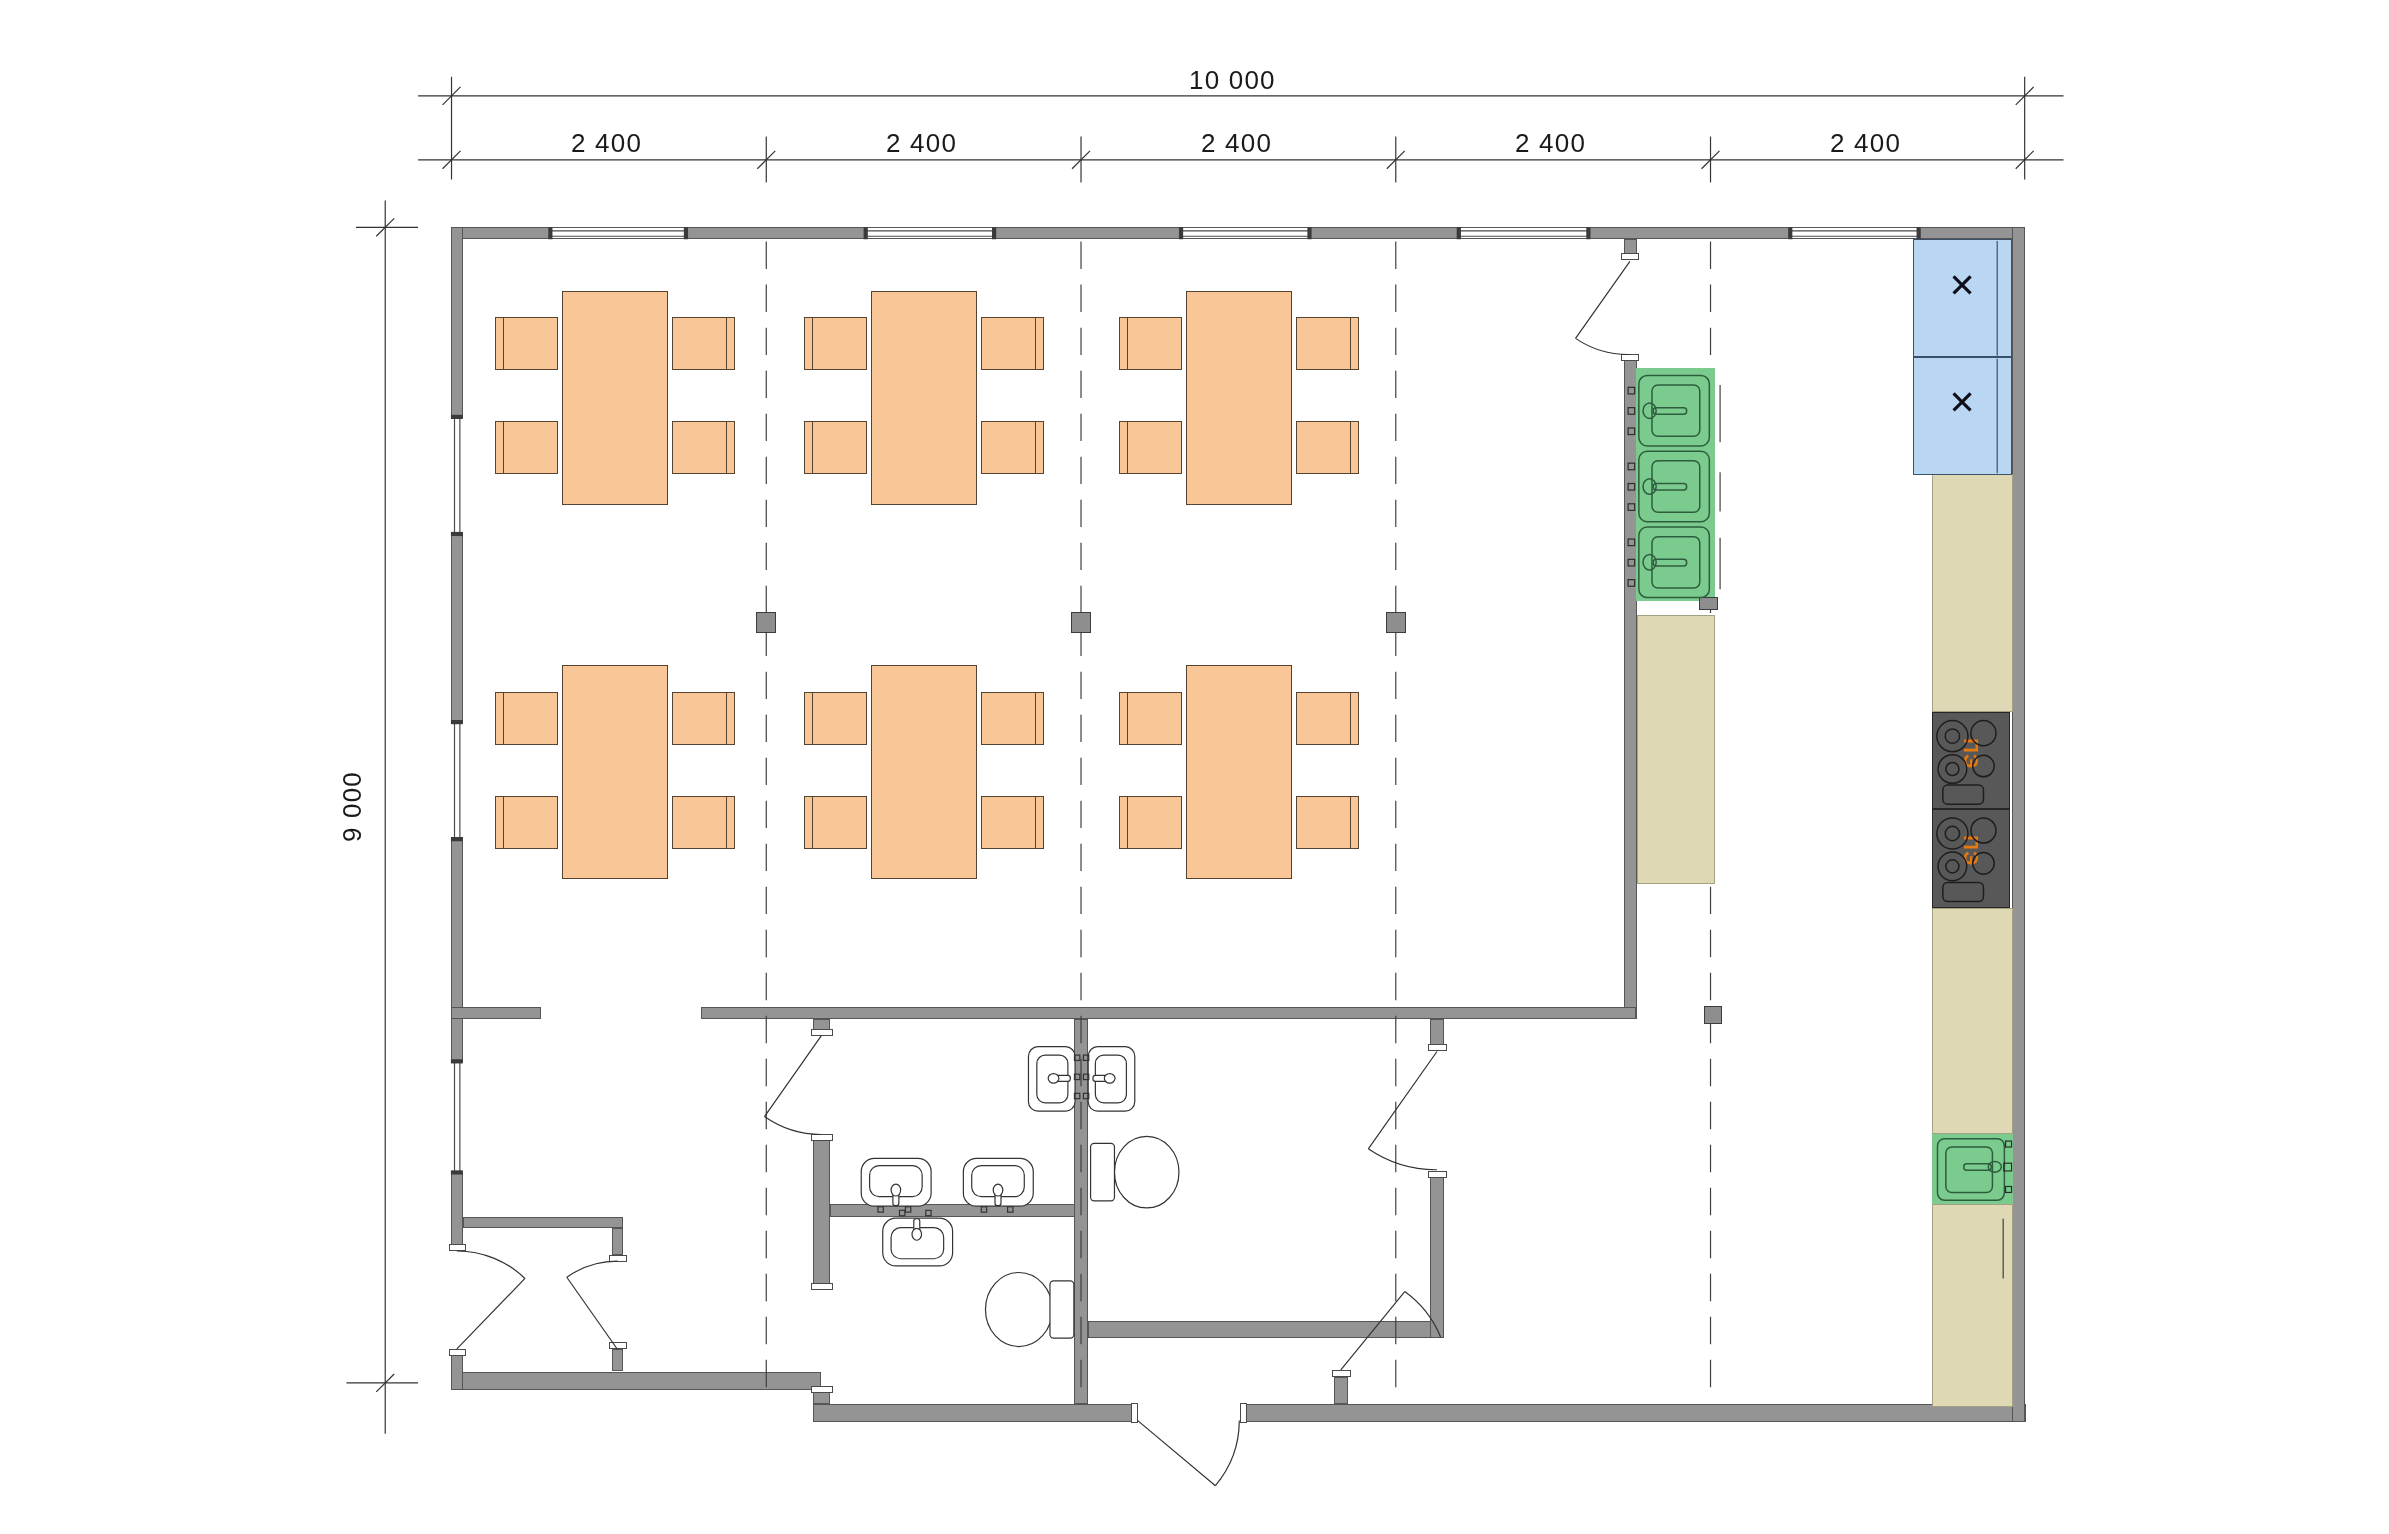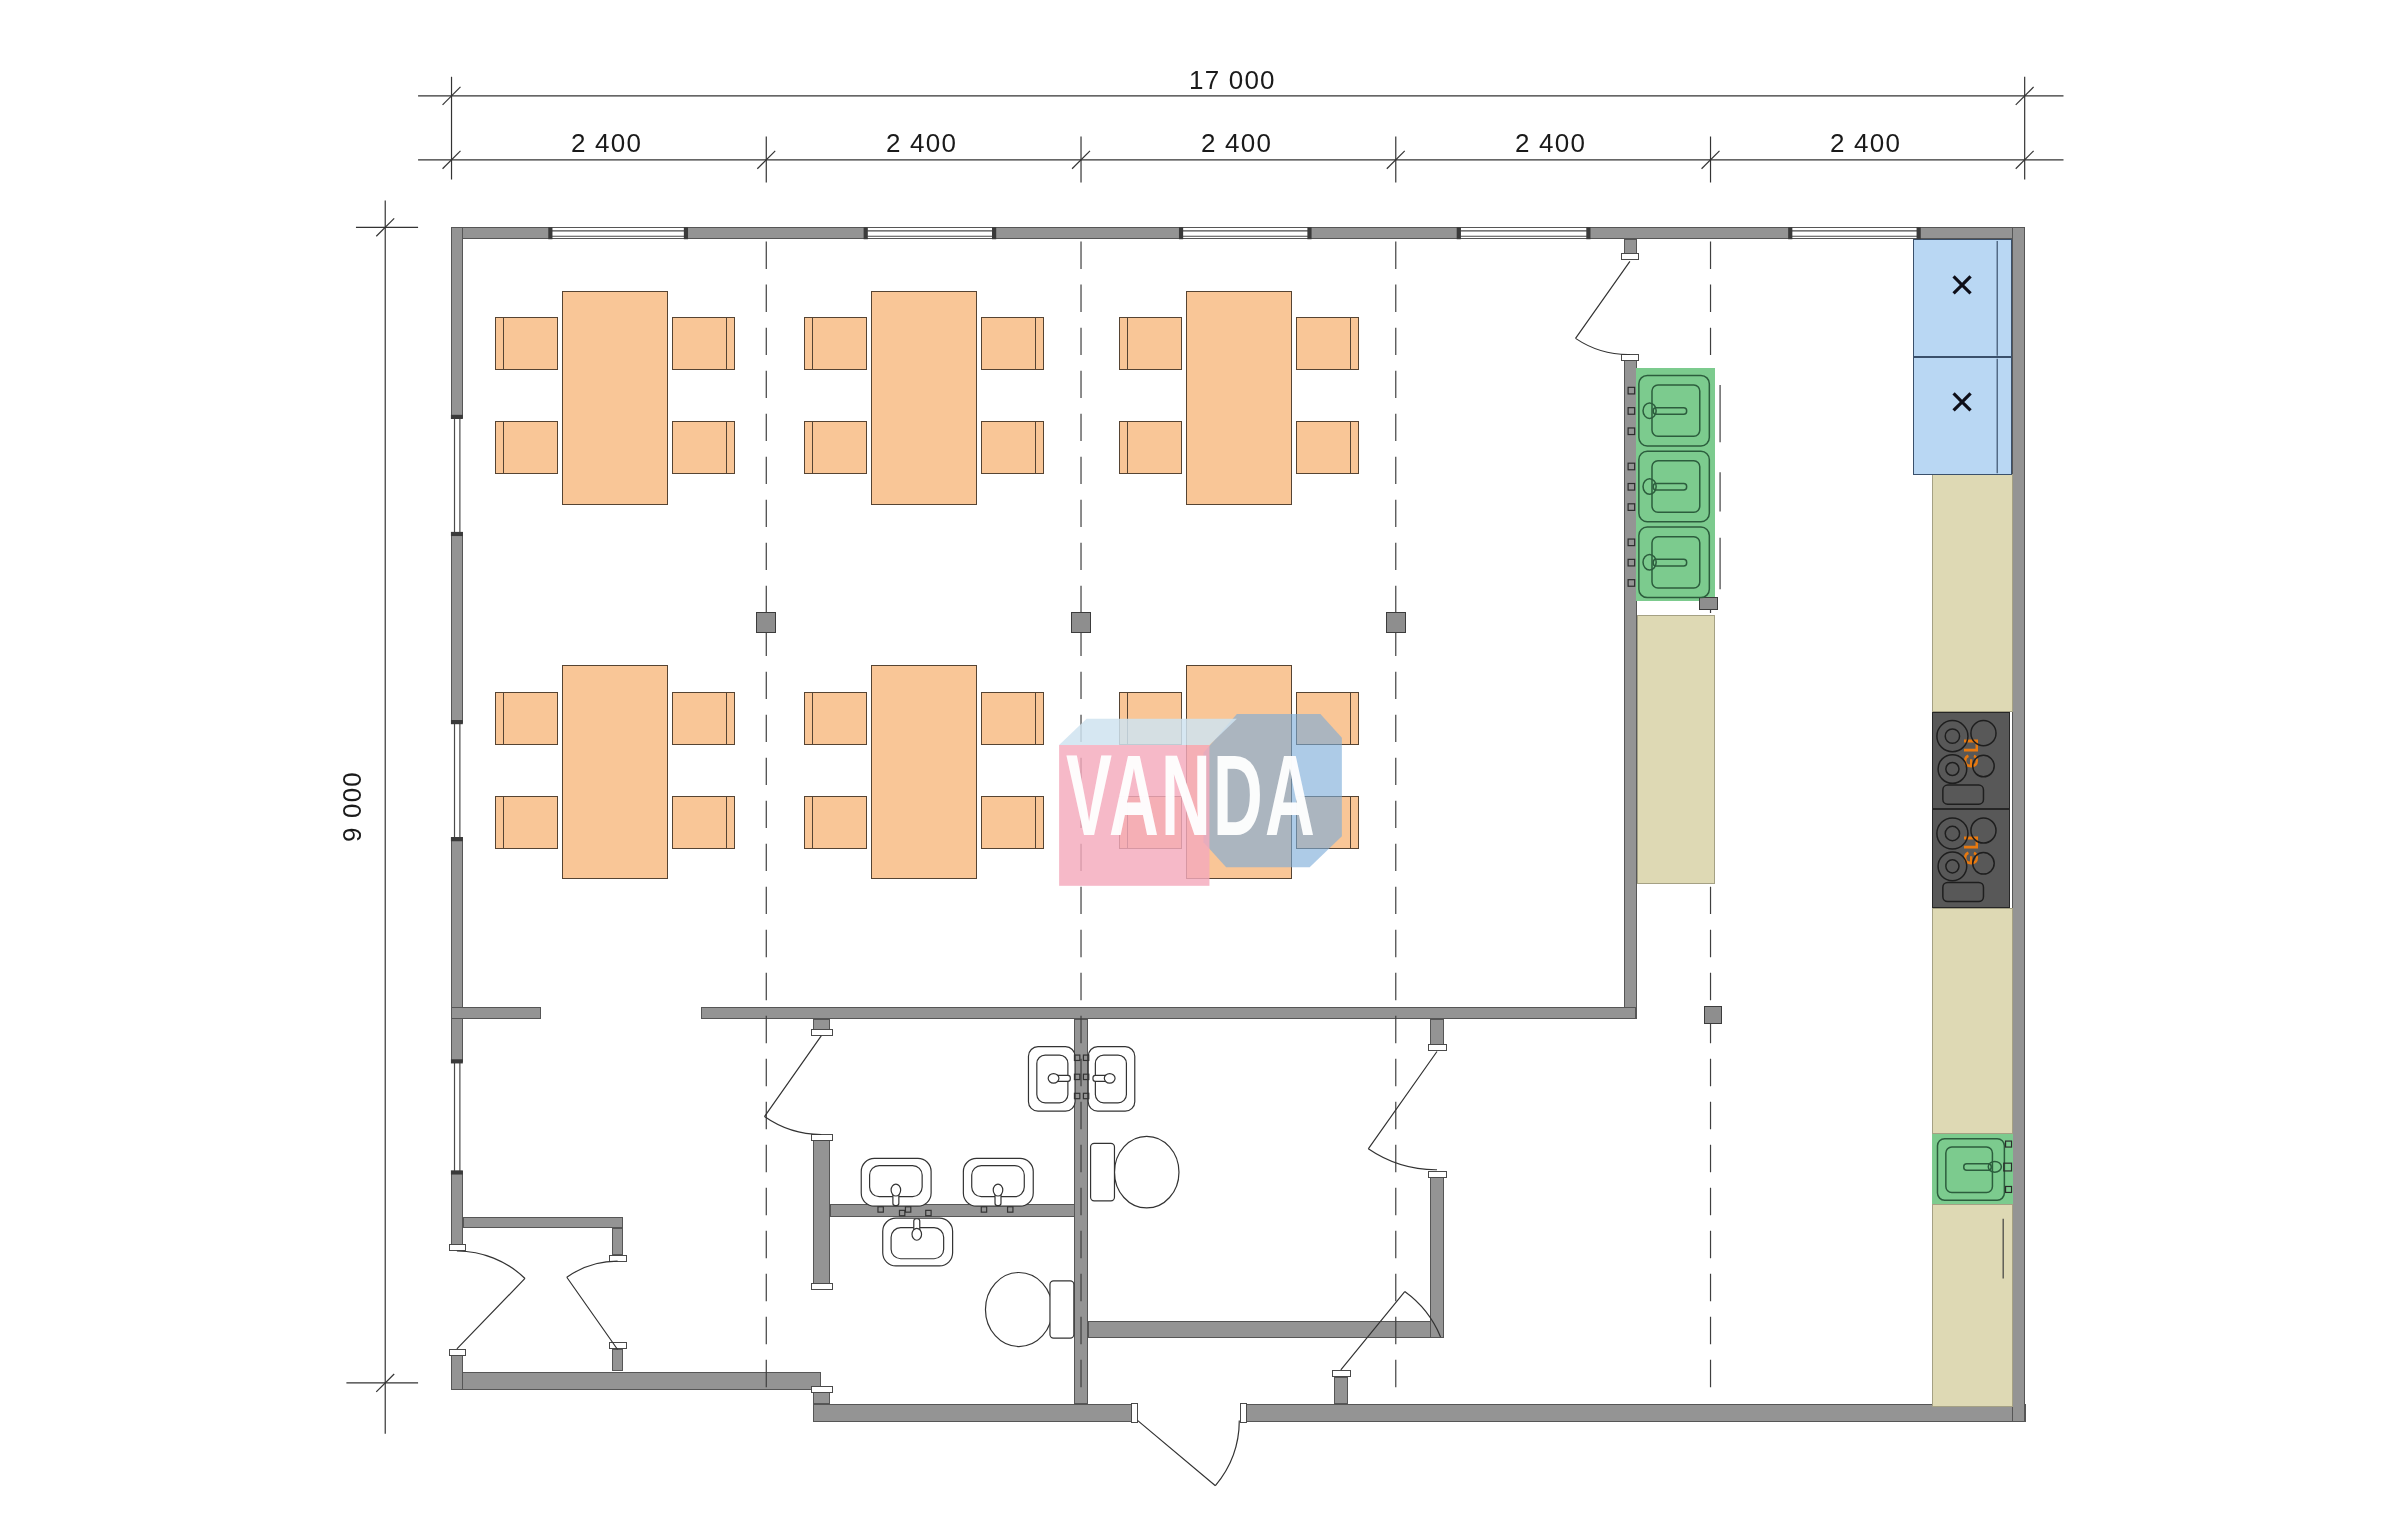--- a/index.html
+++ b/index.html
@@ -338,31 +338,23 @@
     </g>
 
     <g stroke="#3f3f3f" stroke-width="2">
       <line x1="2880" y1="644" x2="2880" y2="740"></line>
         <line x1="2880" y1="790" x2="2880" y2="856"></line>
         <line x1="2880" y1="900" x2="2880" y2="986"></line>
       <line x1="3354" y1="2040" x2="3354" y2="2140"></line>
     </g>
   </svg>
 
-  <div class="dimtext" style="left:1189px;top:65px;">17 000</div>
+  <div class="dimtext" style="left:1189px;top:65px;">10 000</div>
   <div class="dimtext" style="left:571px;top:128px;">2 400</div>
   <div class="dimtext" style="left:886px;top:128px;">2 400</div>
   <div class="dimtext" style="left:1201px;top:128px;">2 400</div>
   <div class="dimtext" style="left:1515px;top:128px;">2 400</div>
   <div class="dimtext" style="left:1830px;top:128px;">2 400</div>
   <div class="dimtext" style="left:317px;top:791px;transform:rotate(-90deg);">9 000</div>
 
-  <div id="watermark">
-    <svg width="283" height="173" viewBox="0 0 474 290">
-      <polygon points="242,65 298,0 438,0 474,40 474,205 420,257 280,257 242,215" fill="#7aabd8" opacity="0.62"></polygon>
-      <polygon points="0,52 46,8 298,8 252,52" fill="#cfe3f0" opacity="0.85"></polygon>
-      <rect x="0" y="52" width="252" height="236" fill="#f4a9bc" opacity="0.82"></rect>
-    </svg>
-    <div id="wmtext">VANDA</div>
-  </div>
 
 </div>
 
 
 </body></html>

